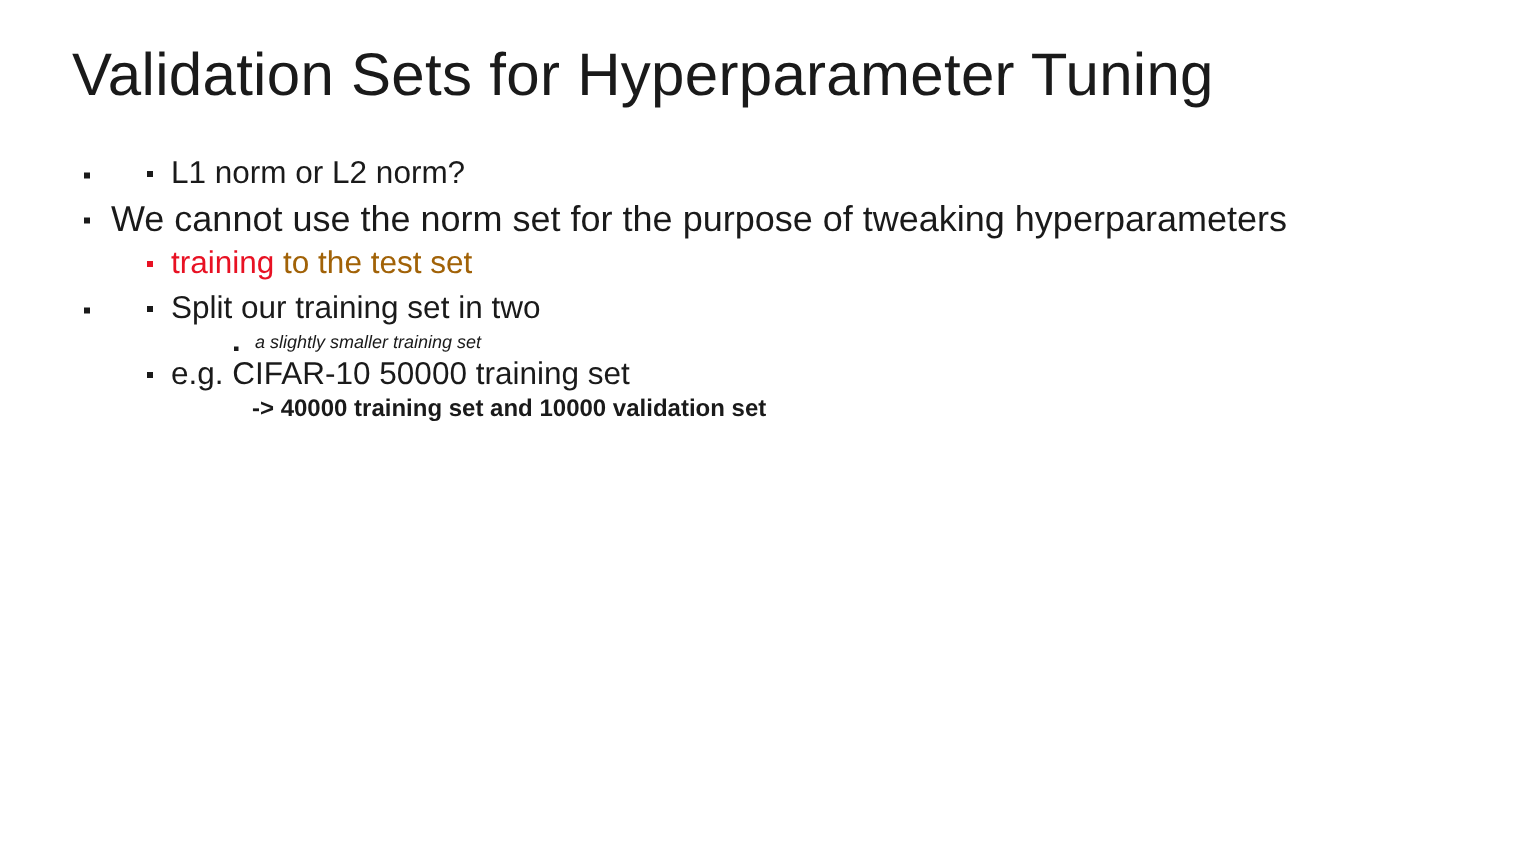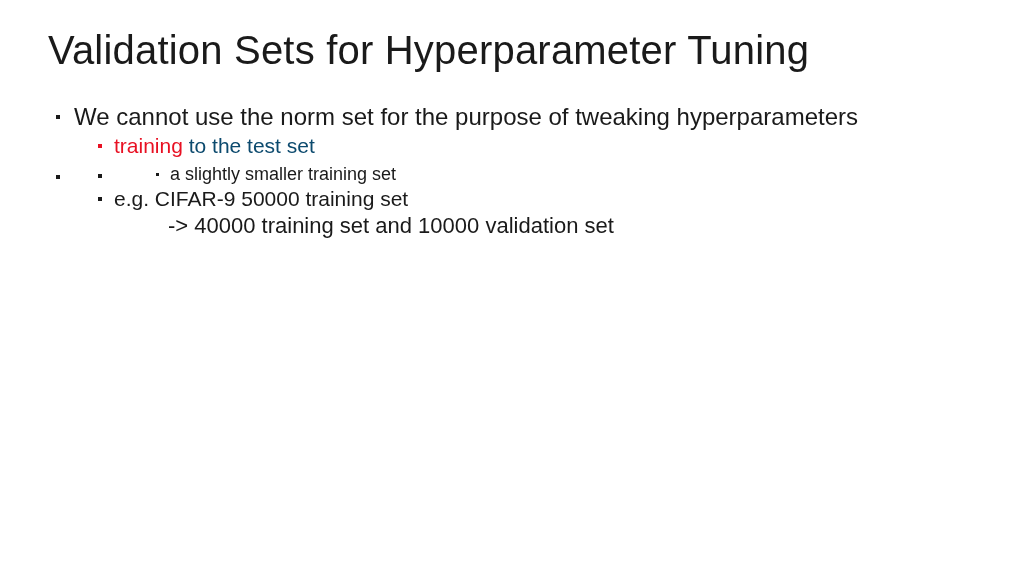--- a/index.html
+++ b/index.html
@@ -61,23 +61,24 @@
       width: 4px;
       height: 4px;
       background: #1a1a1a;
     }
     .lvl3 {
       margin-top: 2px;
     }
     .lvl3 > li {
       position: relative;
       padding-left: 56px;
-      font-size: 18px;
+      font-size: 12px;
       line-height: 1.3;
       font-weight: 350;
+      font-style: italic;
     }
     .lvl3 > li::before {
       content: "";
       position: absolute;
       left: 42px;
       top: 10px;
       width: 3px;
       height: 3px;
       background: #1a1a1a;
     }
@@ -86,51 +87,55 @@
     }
     .lvl2 > li.red::before,
     .lvl3 > li.red::before {
       background: #e81123;
     }
     .italic {
       font-style: italic;
     }
     .cont {
       padding-left: 54px;
-      font-size: 22px;
+      font-size: 16px;
       line-height: 1.25;
-      font-weight: 400;
+      font-weight: 700;
     }
   </style>
 </head>
 <body>
 
 <h1 class="title">Validation Sets for Hyperparameter Tuning</h1>
 
 <ul class="lvl1">
   <li>
     <ul class="lvl2">
+      <li>
+        <span>L1 norm or L2 norm?</span>
+      </li>
     </ul>
   </li>
   <li>
     <span>We cannot use the norm set for the purpose of tweaking hyperparameters</span>
     <ul class="lvl2">
       <li class="red">
-        <span class="red">training</span><span style="color:#0c4a6e"> to the test set</span>
+        <span class="red">training</span><span style="color:#a16207"> to the test set</span>
       </li>
     </ul>
   </li>
   <li>
     <ul class="lvl2">
       <li>
+        <span>Split our training set in two</span>
         <ul class="lvl3">
           <li>
             <span>a slightly smaller training set</span>
           </li>
         </ul>
       </li>
       <li>
-        <span>e.g. CIFAR-9 50000 training set</span>
+        <span>e.g. CIFAR-10 50000 training set</span>
         <div class="cont">-&gt; 40000 training set and 10000 validation set</div>
       </li>
     </ul>
   </li>
 </ul>
 
 </body></html>

